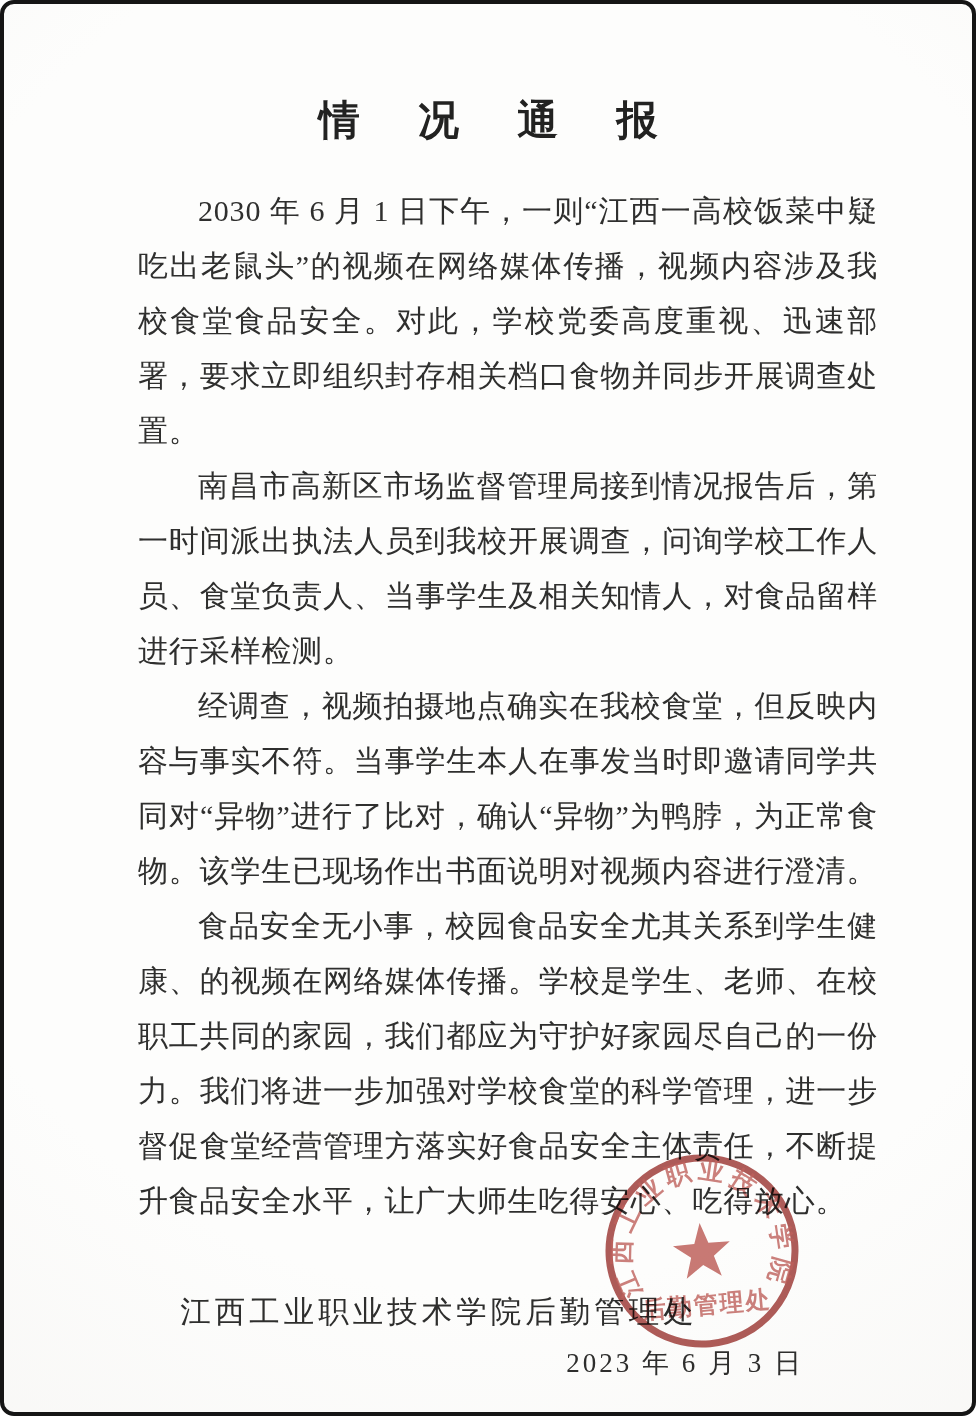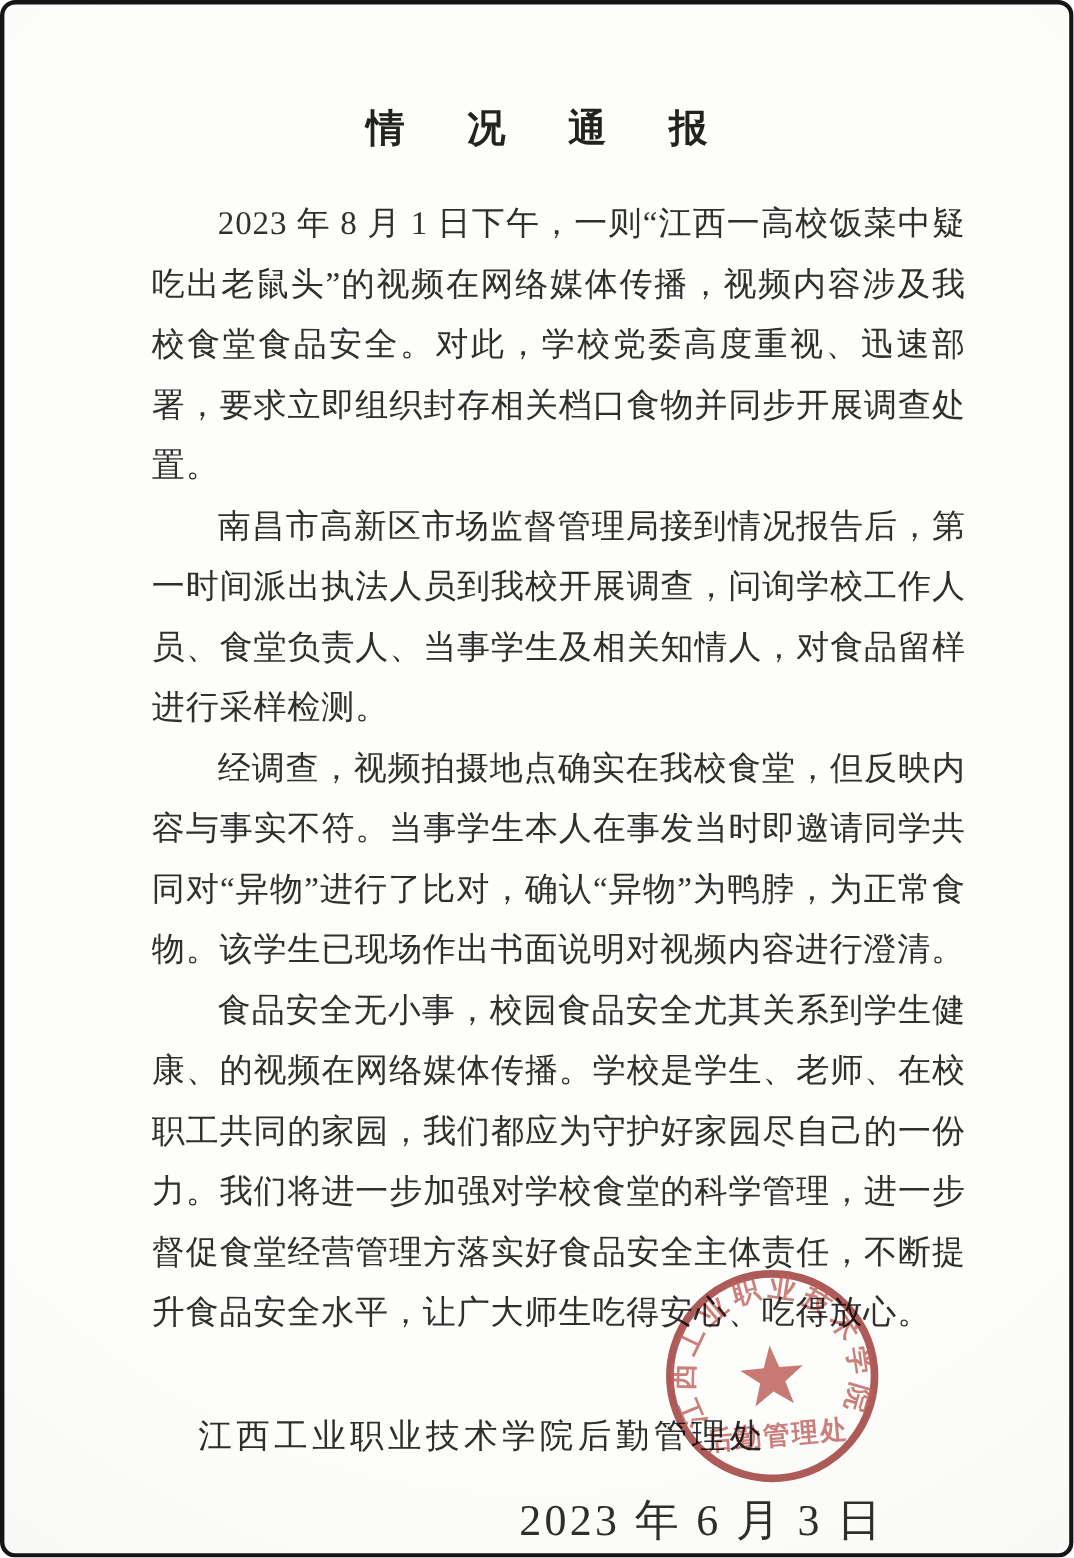--- a/index.html
+++ b/index.html
@@ -17,21 +17,21 @@
     height: 1416px;
     border: 4px solid #151515;
     border-radius: 14px;
     overflow: hidden;
     background:
       radial-gradient(ellipse 120% 90% at 50% 42%, #fdfdfc 55%, #f5f4f2 96%, #efeeec 100%);
   }
   .doc-title {
     margin-top: 90px;
     text-align: center;
-    font-size: 35px;
+    font-size: 41px;
     font-weight: 700;
     color: #222221;
     letter-spacing: 24px;
     text-indent: 24px;
     line-height: 1.3;
   }
   .doc-body {
     margin: 36px 94px 0 134px;
     color: #2f2f2e;
     font-size: 30px;
@@ -54,24 +54,24 @@
   .signature-line {
     margin-top: 64px;
     padding-right: 98px;
     text-align: center;
     font-size: 30.5px;
     font-weight: 500;
     letter-spacing: 4px;
     color: #2e2e2d;
   }
   .date-line {
-    margin-top: 28px;
+    margin-top: 12px;
     padding-right: 168px;
     text-align: right;
-    font-size: 40px;
+    font-size: 27px;
     font-weight: 500;
     letter-spacing: 3px;
     color: #2e2e2d;
   }
   .stamp {
     position: absolute;
     left: 597px;
     top: 1146px;
     width: 202px;
     height: 202px;
@@ -83,21 +83,21 @@
   .stamp svg { width: 100%; height: 100%; }
 </style>
 </head>
 <body>
 
 <div class="page">
 
   <div class="doc-title">情 况 通 报</div>
 
   <div class="doc-body">
-    <p>2023 年 8 月 1 日下午，一则“江西一高校饭菜中疑吃出老鼠头”的视频在网络媒体传播，视频内容涉及我校食堂食品安全。对此，学校党委高度重视、迅速部署，要求立即组织封存相关档口食物并同步开展调查处置。</p>
+    <p>2030 年 6 月 1 日下午，一则“江西一高校饭菜中疑吃出老鼠头”的视频在网络媒体传播，视频内容涉及我校食堂食品安全。对此，学校党委高度重视、迅速部署，要求立即组织封存相关档口食物并同步开展调查处置。</p>
     <p>南昌市高新区市场监督管理局接到情况报告后，第一时间派出执法人员到我校开展调查，问询学校工作人员、食堂负责人、当事学生及相关知情人，对食品留样进行采样检测。</p>
     <p>经调查，视频拍摄地点确实在我校食堂，但反映内容与事实不符。当事学生本人在事发当时即邀请同学共同对“异物”进行了比对，确认“异物”为鸭脖，为正常食物。该学生已现场作出书面说明对视频内容进行澄清。</p>
     <p>食品安全无小事，校园食品安全尤其关系到学生健康、的视频在网络媒体传播。学校是学生、老师、在校职工共同的家园，我们都应为守护好家园尽自己的一份力。我们将进一步加强对学校食堂的科学管理，进一步督促食堂经营管理方落实好食品安全主体责任，不断提升食品安全水平，让广大师生吃得安心、吃得放心。</p>
   </div>
 
   <div class="sign-block">
     <div class="signature-line">江西工业职业技术学院后勤管理处</div>
     <div class="date-line">2023 年 6 月 3 日</div>
   </div>
 

